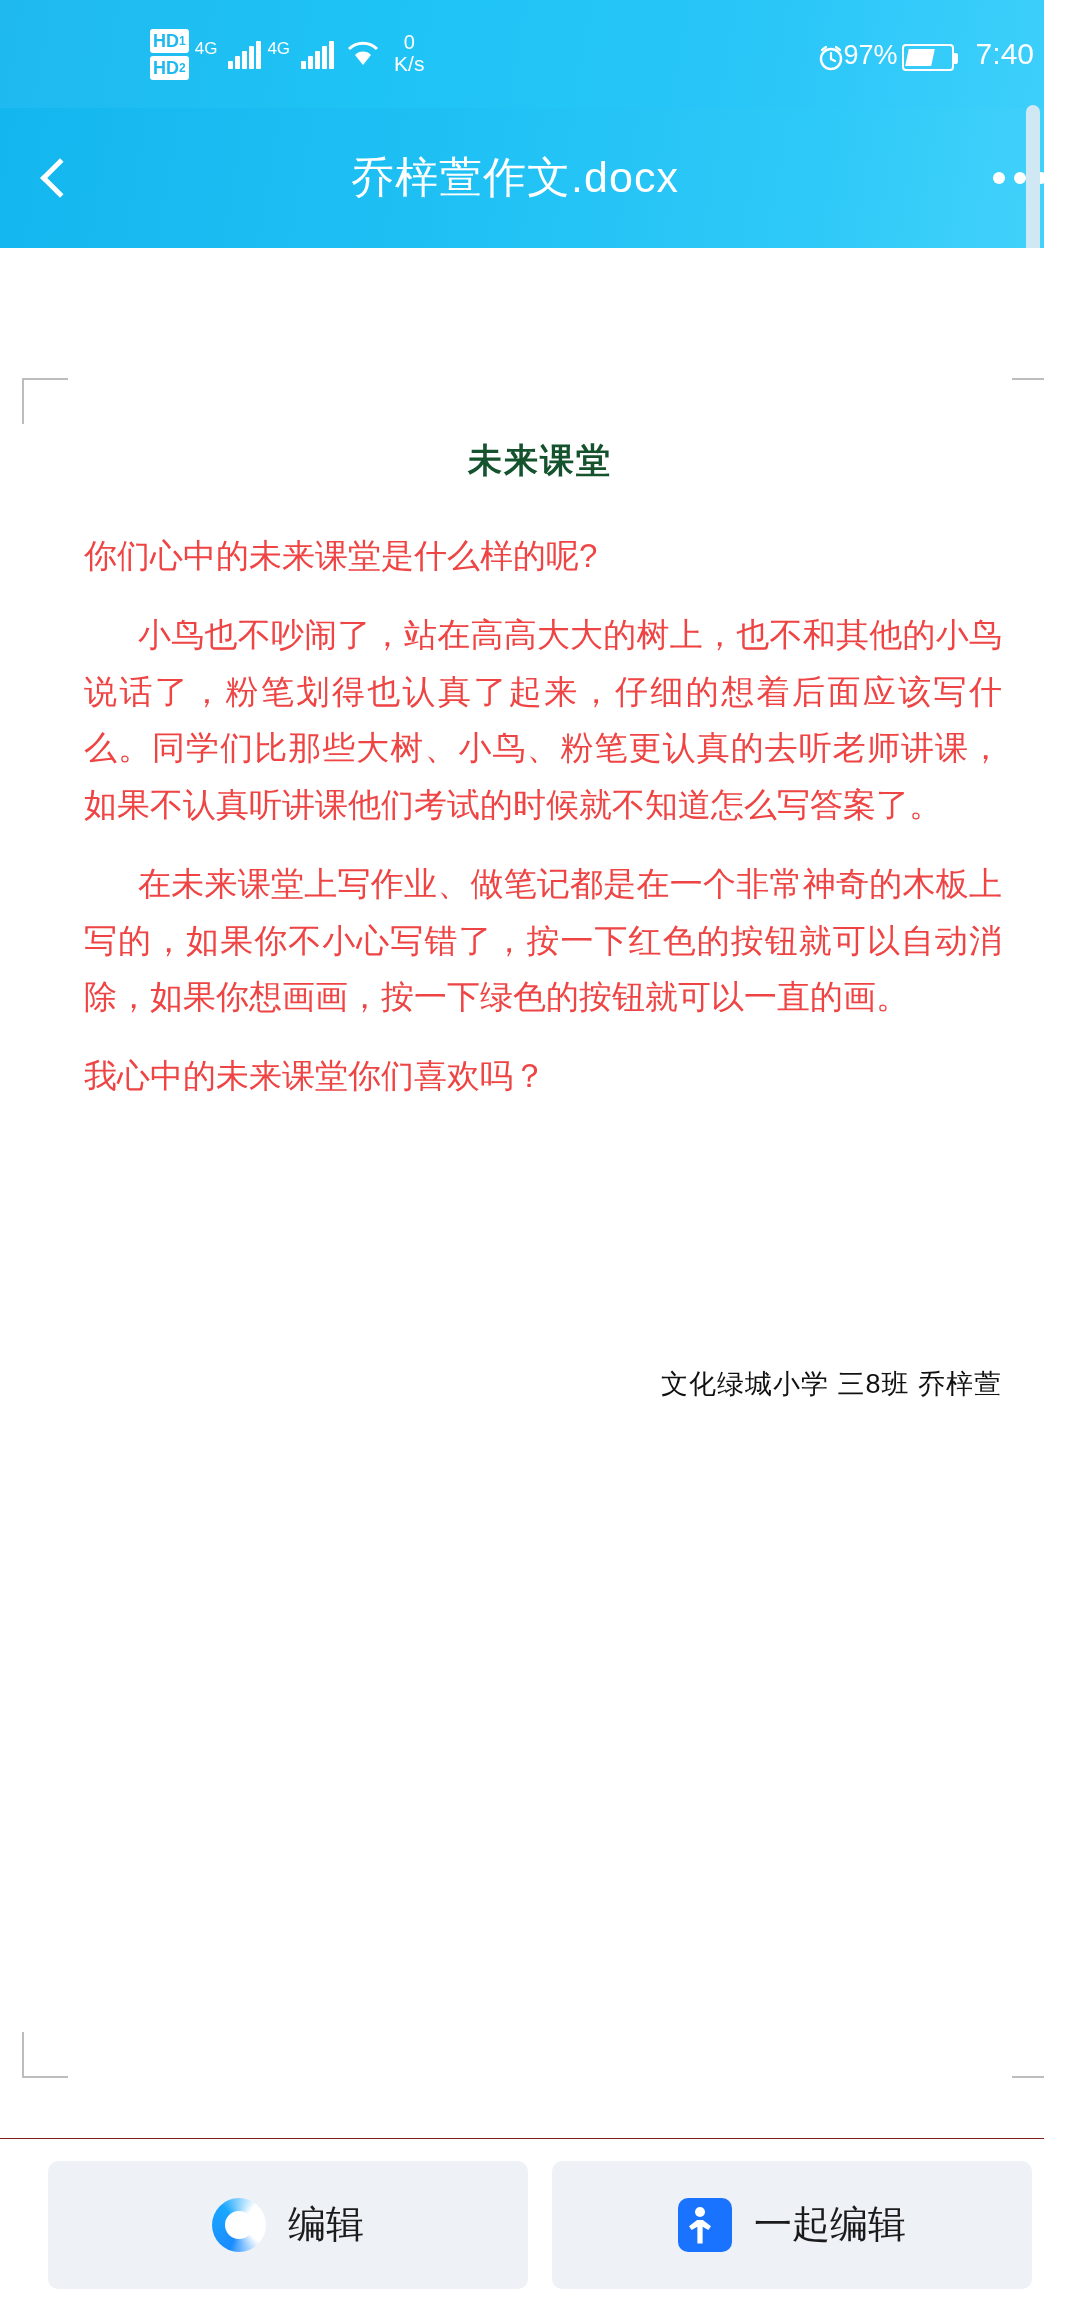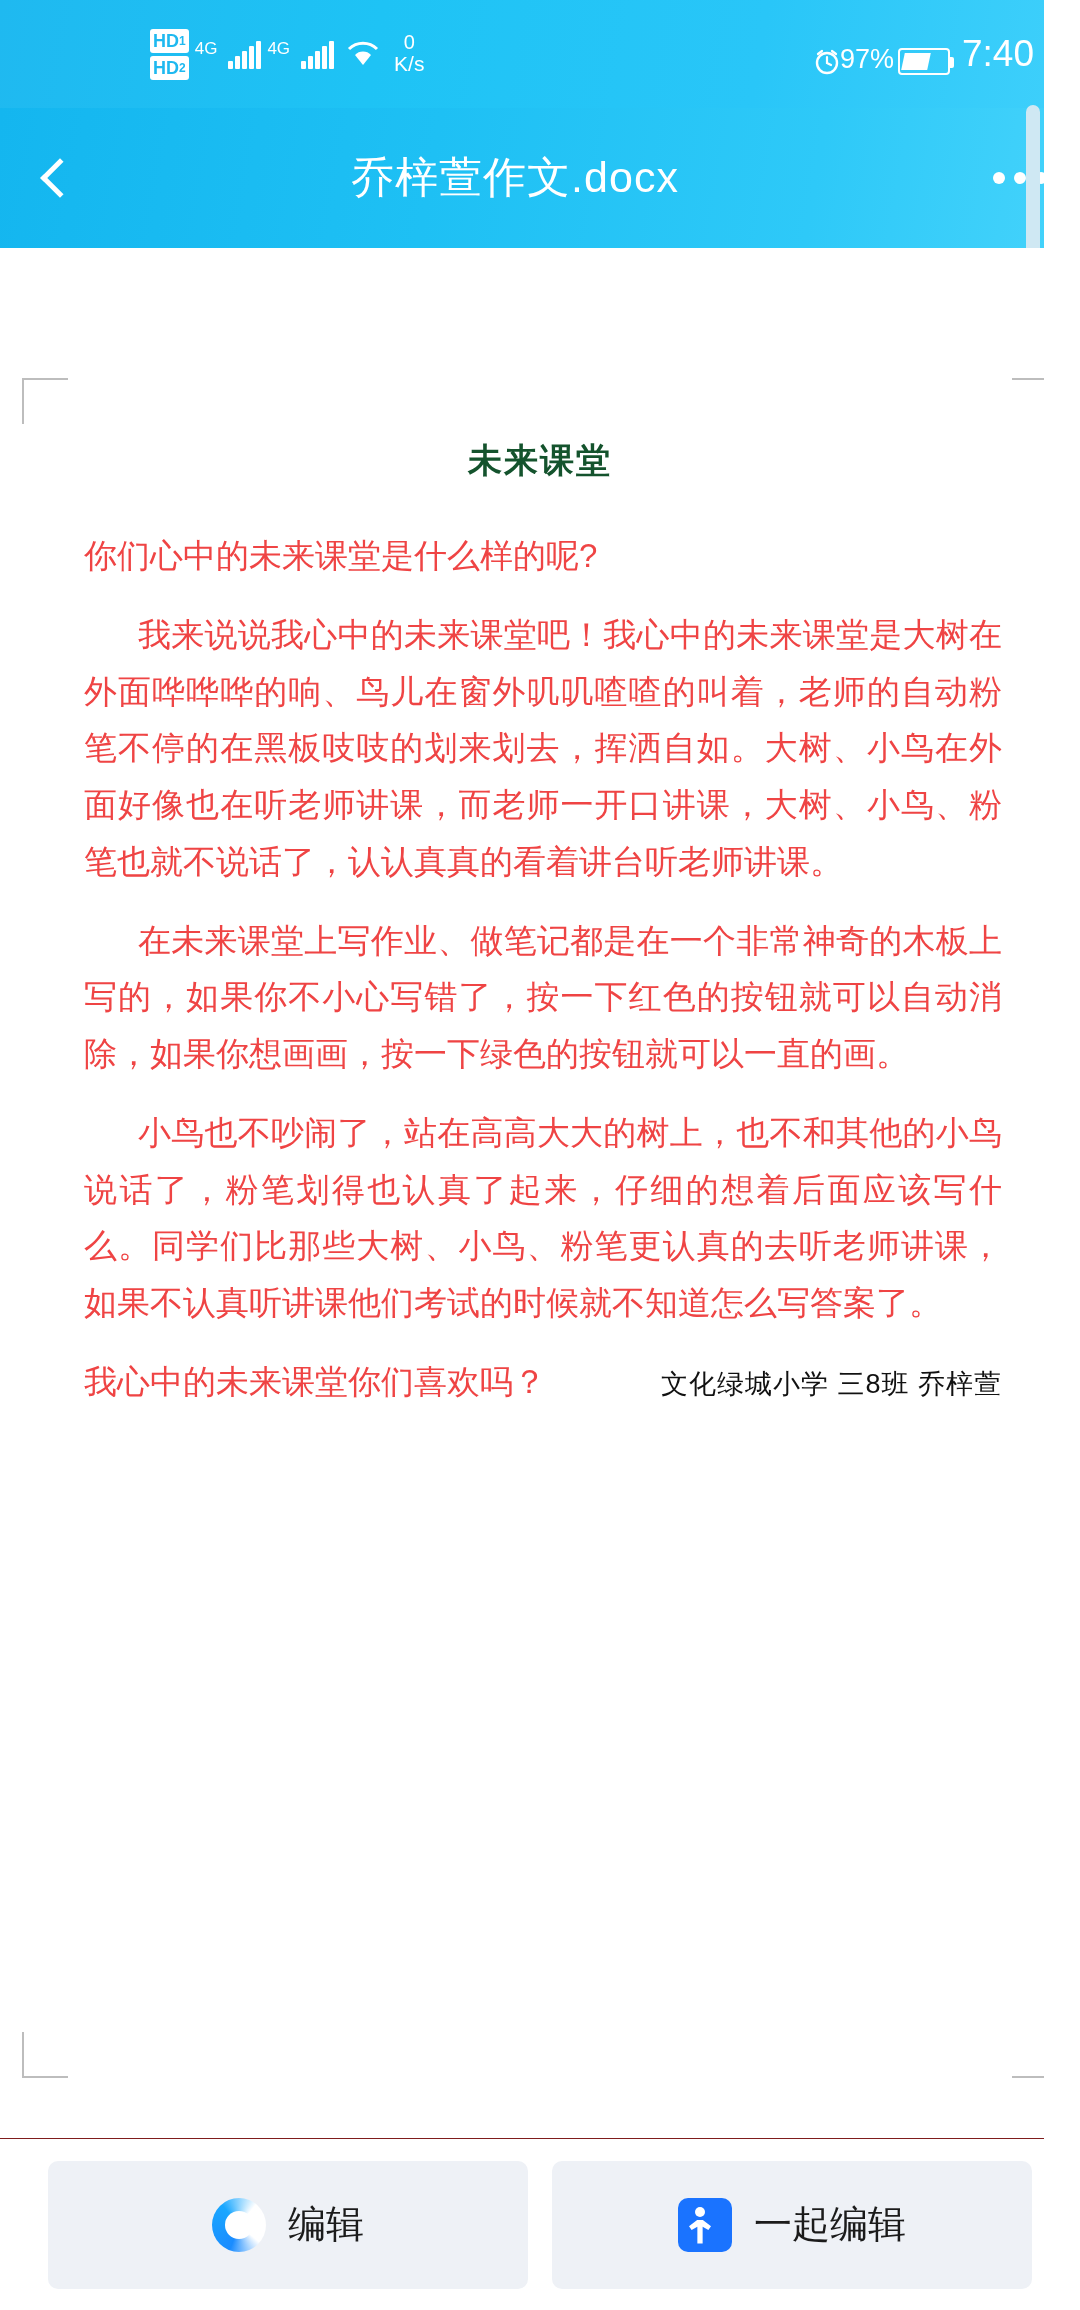--- a/index.html
+++ b/index.html
@@ -93,21 +93,21 @@
     background: #ffffff;
     border-radius: 0 2px 2px 0;
   }
   .batt .fill {
     position: absolute;
     left: 3px; top: 3px; bottom: 3px;
     width: 26px;
     background: #ffffff;
     transform: skewX(-12deg);
   }
-  .clock { font-size: 37px; margin-left: 12px; }
+  .clock { font-size: 30px; margin-left: 22px; }
 
   
   .titlebar {
     position: absolute;
     top: 108px; left: 0;
     width: 1080px; height: 140px;
     background: linear-gradient(100deg, #14b6ef 0%, #1ec0f4 40%, #2ec9f8 75%, #45d3fb 100%);
     display: flex;
     align-items: center;
     color: #ffffff;
@@ -339,23 +339,22 @@
   <div class="page">
     <span class="crop tl"></span>
     <span class="crop tr"></span>
     <span class="crop bl"></span>
     <span class="crop br"></span>
 
     <div class="doc-heading">未来课堂</div>
 
     <div class="body-text">
       <p>你们心中的未来课堂是什么样的呢?</p>
-      <p class="indent">我来说说我心中的未来课堂吧！我心中的未来课堂是大树在外面哗哗哗的响、鸟儿在窗外叽叽喳喳的叫着，老师的自动粉笔不停的在黑板吱吱的划来划去，挥洒自如。大树、小鸟在外面好像也在听老师讲课，而老师一开口讲课，大树、小鸟、粉笔也就不说话了，认认真真的看着讲台听老师讲课。</p>
+      <p class="indent">小鸟也不吵闹了，站在高高大大的树上，也不和其他的小鸟说话了，粉笔划得也认真了起来，仔细的想着后面应该写什么。同学们比那些大树、小鸟、粉笔更认真的去听老师讲课，如果不认真听讲课他们考试的时候就不知道怎么写答案了。</p>
       <p class="indent">在未来课堂上写作业、做笔记都是在一个非常神奇的木板上写的，如果你不小心写错了，按一下红色的按钮就可以自动消除，如果你想画画，按一下绿色的按钮就可以一直的画。</p>
-      <p class="indent">小鸟也不吵闹了，站在高高大大的树上，也不和其他的小鸟说话了，粉笔划得也认真了起来，仔细的想着后面应该写什么。同学们比那些大树、小鸟、粉笔更认真的去听老师讲课，如果不认真听讲课他们考试的时候就不知道怎么写答案了。</p>
       <p>我心中的未来课堂你们喜欢吗？</p>
     </div>
 
     <div class="signature">文化绿城小学  三8班  乔梓萱</div>
   </div>
 
   <div class="bottombar">
     <div class="action-btn">
       <span class="icon-edit"></span>
       <span>编辑</span>

